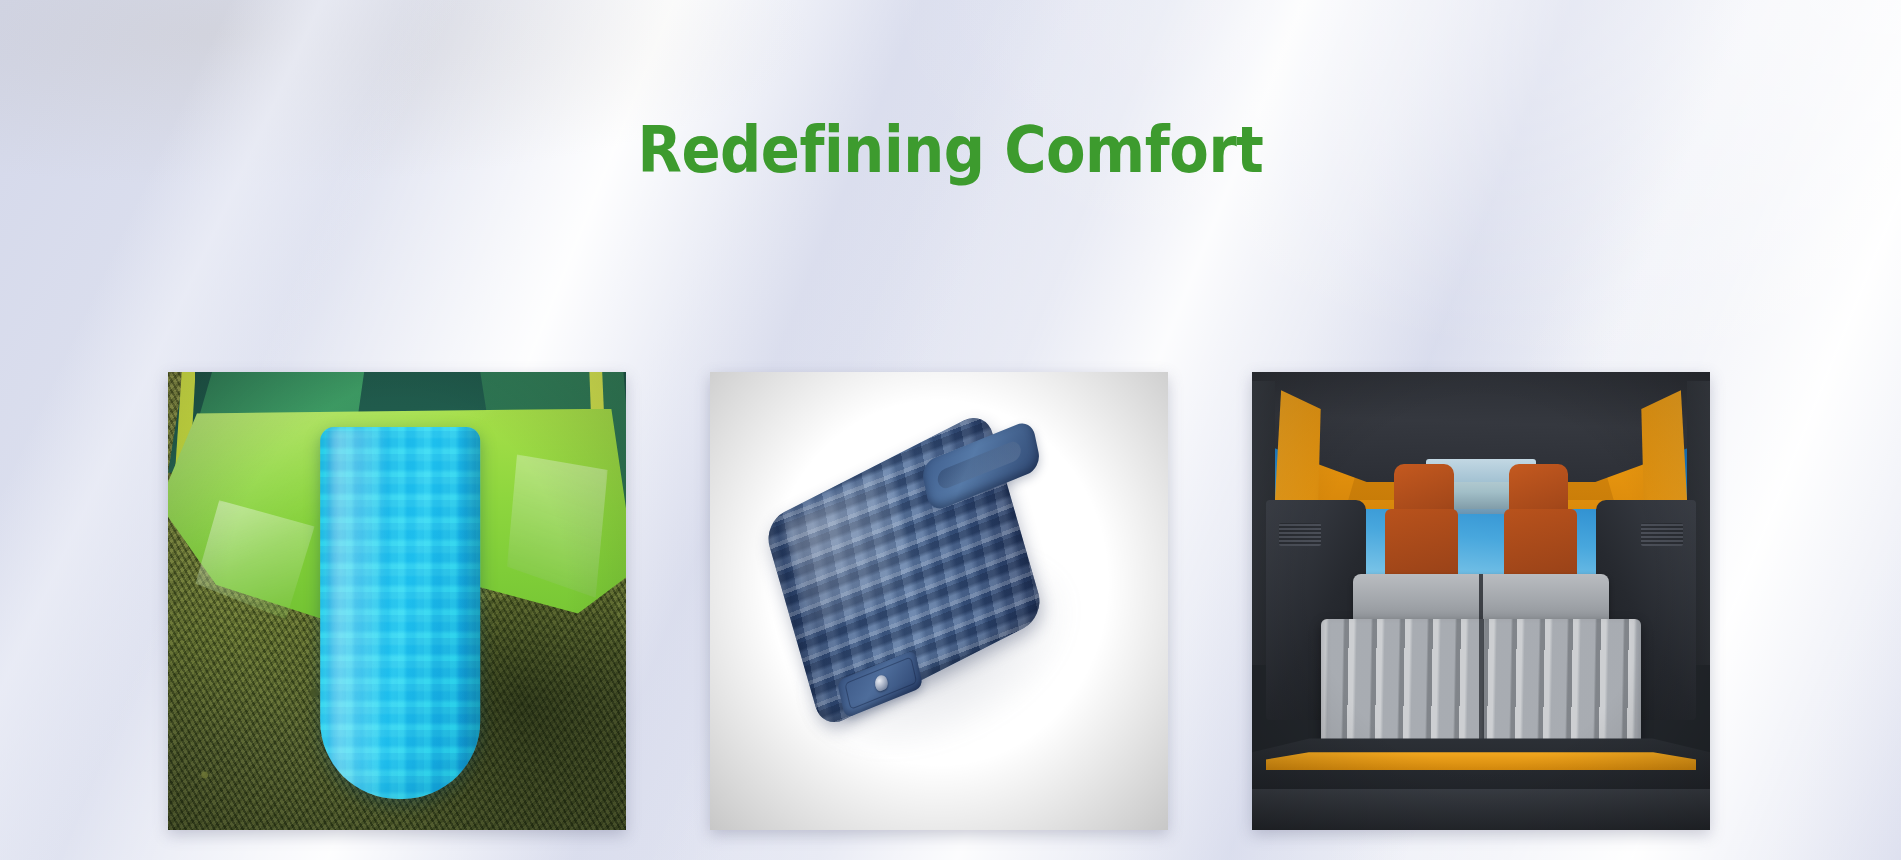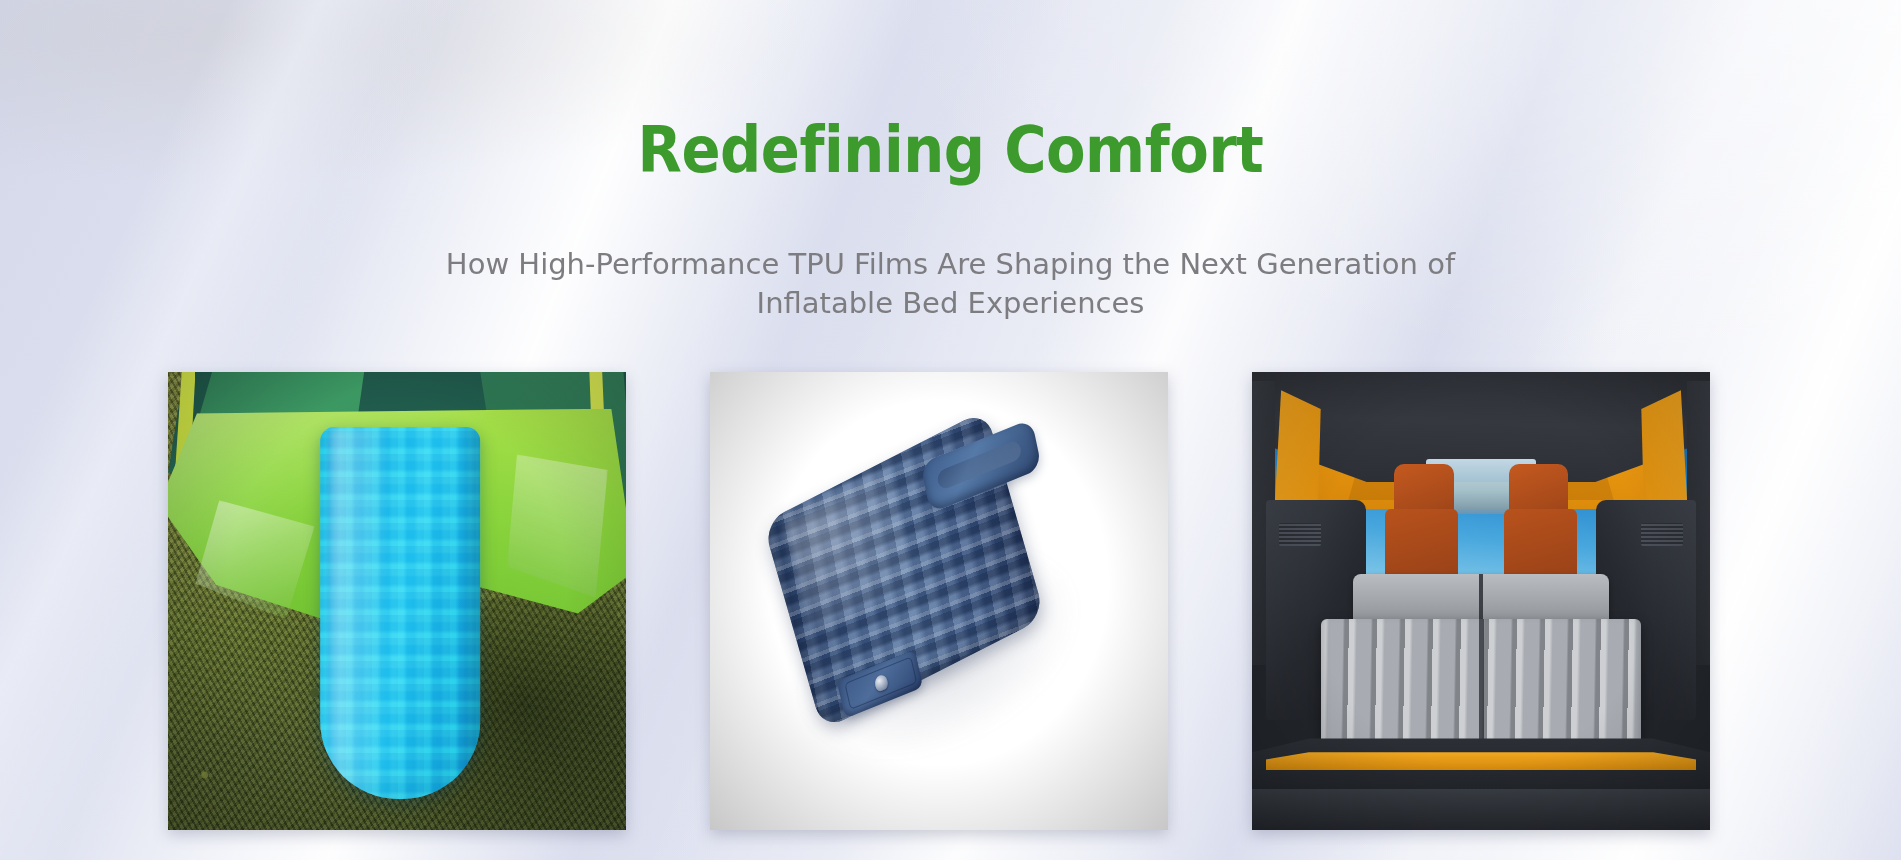--- a/index.html
+++ b/index.html
@@ -407,21 +407,20 @@
 </style>
 </head>
 <body>
 
 <div class="page">
 
   <div class="backdrop"></div>
 
   <h1 class="page-title">Redefining Comfort</h1>
 
-  <p class="page-subtitle">How High-Performance TPU Films Are Shaping the Next Generation of Inflatable Bed Experiences</p>
 
   <div class="gallery">
 
     <figure class="photo p1">
       <div class="grass"></div>
       <div class="grass-shadow"></div>
       <div class="tent-dark"></div>
       <div class="tent-canopy-l"></div>
       <div class="tent-canopy-r"></div>
       <div class="tent-edge-l"></div>

